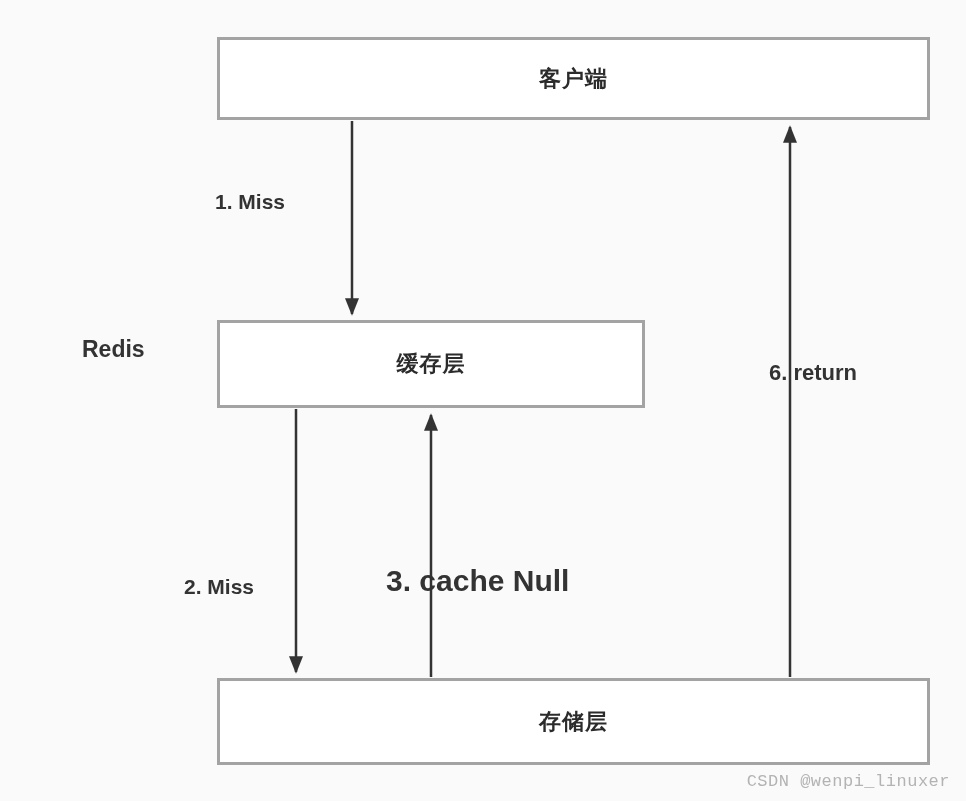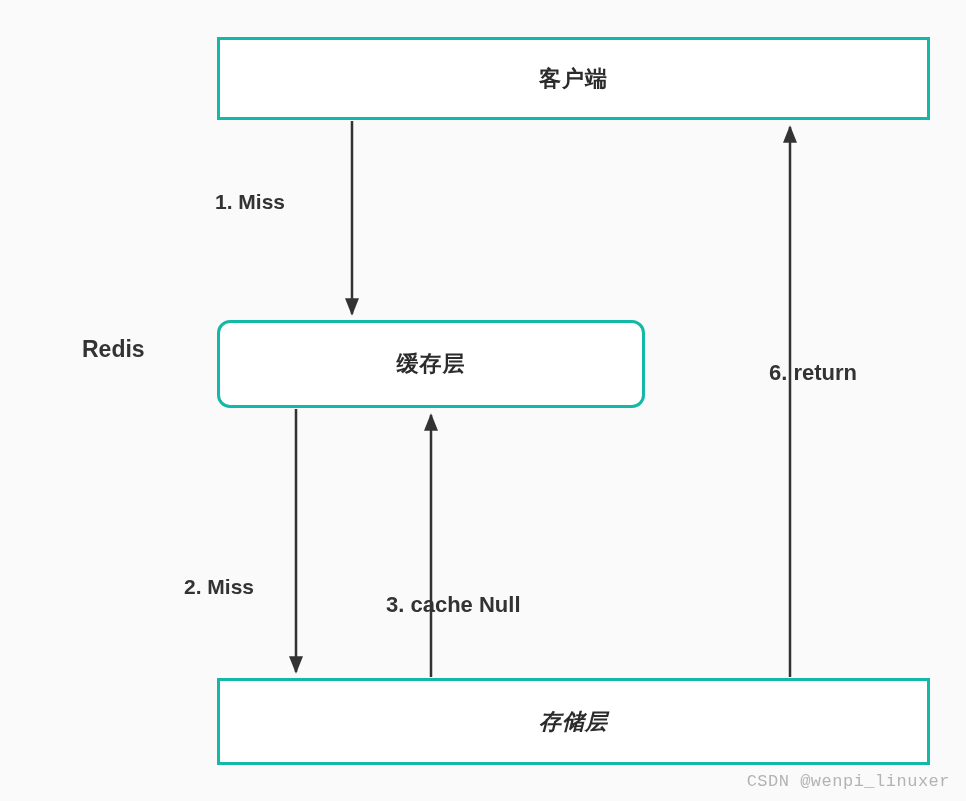--- a/index.html
+++ b/index.html
@@ -9,56 +9,56 @@
     position: relative;
     width: 966px;
     height: 801px;
     background: #fafafa;
     overflow: hidden;
   }
 
   .node {
     position: absolute;
     background: #ffffff;
-    border: 3px solid #14b8a6;
+    border: 3px solid #a3a3a3;
     box-sizing: border-box;
     display: flex;
     align-items: center;
     justify-content: center;
   }
   .node .node-label {
     font-size: 22px;
     font-weight: 700;
     color: #2b2b2b;
     letter-spacing: 1px;
   }
 
   .box-client  { left: 217px; top: 37px;  width: 713px; height: 83px; }
-  .box-cache   { left: 217px; top: 320px; width: 428px; height: 88px; border-radius: 13px; }
-  .box-storage { left: 217px; top: 678px; width: 713px; height: 87px; font-style: italic; }
+  .box-cache   { left: 217px; top: 320px; width: 428px; height: 88px; }
+  .box-storage { left: 217px; top: 678px; width: 713px; height: 87px; }
 
   .arrows-layer {
     position: absolute;
     left: 0; top: 0;
     width: 966px;
     height: 801px;
     pointer-events: none;
   }
 
   .edge-label {
     position: absolute;
     font-size: 21px;
     font-weight: 700;
     color: #333333;
     white-space: nowrap;
     margin-top: 16px;
   }
   .label-1 { left: 215px; top: 174px; }
   .label-2 { left: 184px; top: 559px; }
-  .label-3 { left: 386px; top: 576px; font-size: 22px; }
+  .label-3 { left: 386px; top: 548px; font-size: 30px; }
   .label-4 { left: 769px; top: 344px; font-size: 22px; }
 
   .side-label {
     position: absolute;
     left: 82px; top: 336px;
     font-size: 23px;
     font-weight: 700;
     color: #333333;
   }
 

